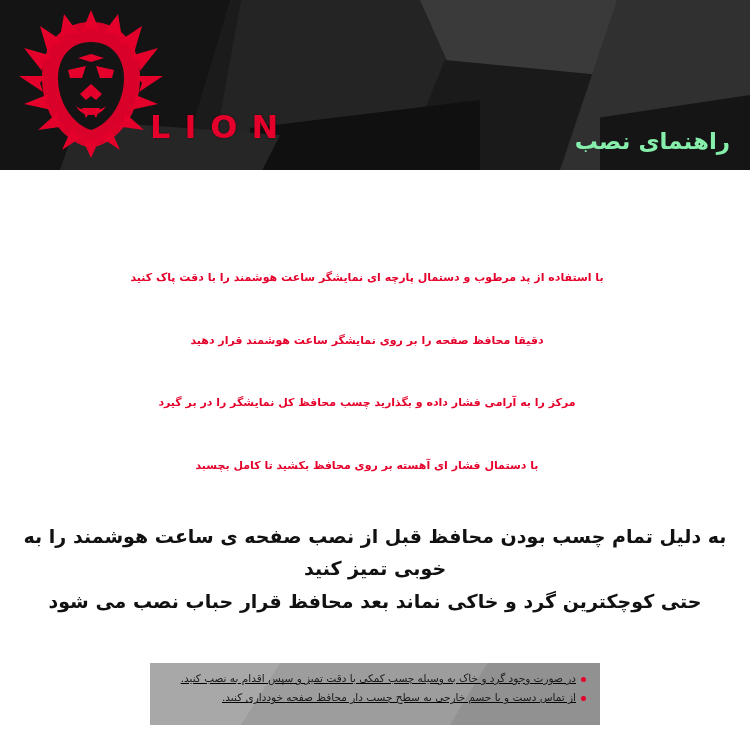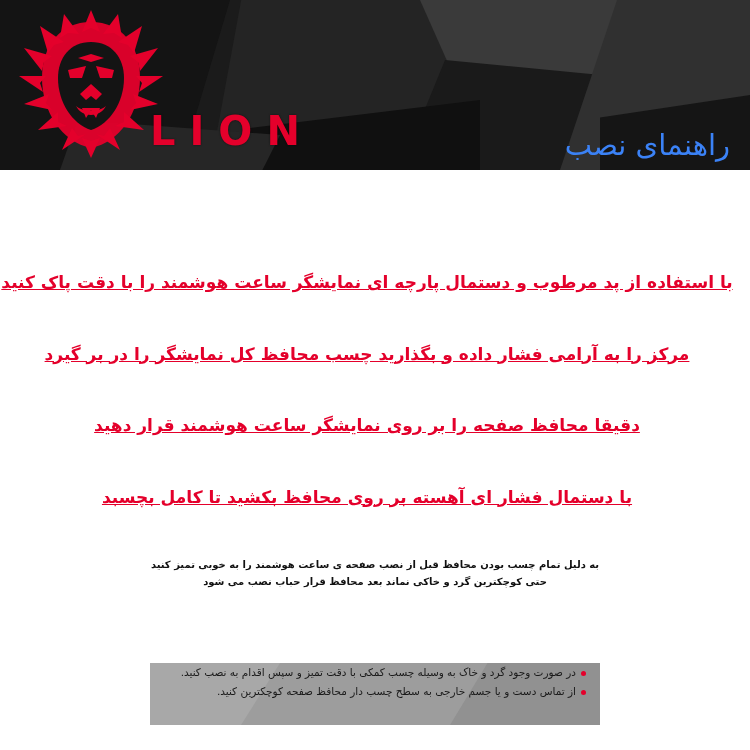--- a/index.html
+++ b/index.html
@@ -82,69 +82,68 @@
     position: absolute;
     left: 16px;
     top: 8px;
     width: 150px;
     height: 150px;
   }
   .brand-name {
     position: absolute;
     left: 150px;
     top: 108px;
-    font-size: 40px;
+    font-size: 32px;
     font-weight: bold;
     color: #e4002b;
     letter-spacing: 14px;
     font-family: "DejaVu Sans", "Liberation Sans", sans-serif;
     direction: ltr;
     text-shadow: 0 0 2px rgba(0,0,0,.6);
   }
 
   
   .badge-24 {
     position: absolute;
     right: 46px;
     top: 26px;
     width: 76px;
     height: 76px;
   }
   .header-title {
     position: absolute;
     right: 20px;
     top: 128px;
-    font-size: 29px;
-    color: #3b82f6;
-    font-weight: normal;
+    font-size: 23px;
+    color: #86efac;
+    font-weight: bold;
     direction: rtl;
   }
 
   
   .steps {
     position: absolute;
     top: 170px;
     right: 0;
     width: 750px;
     padding-top: 100px;
     box-sizing: border-box;
     text-align: center;
   }
   .step {
     color: #e4002b;
-    font-size: 17px;
+    font-size: 11px;
     font-weight: bold;
     line-height: 1.5;
     margin: 0 16px 46px 0;
     direction: rtl;
-    text-decoration: underline;
   }
   .note {
     color: #111111;
-    font-size: 10px;
+    font-size: 19px;
     font-weight: bold;
     line-height: 1.7;
     direction: rtl;
     margin-top: 10px;
   }
 
   
   .footer {
     position: absolute;
     left: 150px;
@@ -157,22 +156,23 @@
   .footer-facet {
     position: absolute;
     top: 0;
     height: 62px;
     background: #8a8a8a;
   }
   .ff1 { left: 0; width: 130px; clip-path: polygon(0 0, 100% 0, 70% 100%, 0 100%); background:#a8a8a8;}
   .ff2 { left: 300px; width: 150px; clip-path: polygon(25% 0, 100% 0, 100% 100%, 0 100%); background:#919191;}
   .footer-lines {
     position: relative;
-    padding: 0 14px 0 14px;
-    direction: rtl;
+    padding: 6px 14px 0 14px;
+    direction: rtl;
+    text-decoration: underline;
   }
   .footer-line {
     font-size: 10.5px;
     color: #1a1a1a;
     line-height: 1.85;
     white-space: nowrap;
   }
   .bullet {
     display: inline-block;
     width: 5px;
@@ -239,33 +239,33 @@
   </div>
 
   <div class="brand-name">LION</div>
 
 
   <div class="header-title">راهنمای نصب</div>
 </div>
 
 <div class="steps">
   <p class="step">با استفاده از پد مرطوب و دستمال پارچه ای نمایشگر ساعت هوشمند را با دقت پاک کنید</p>
+  <p class="step">دقیقا محافظ صفحه را بر روی نمایشگر ساعت هوشمند قرار دهید</p>
   <p class="step">مرکز را به آرامی فشار داده و بگذارید چسب محافظ کل نمایشگر را در بر گیرد</p>
-  <p class="step">دقیقا محافظ صفحه را بر روی نمایشگر ساعت هوشمند قرار دهید</p>
   <p class="step">با دستمال فشار ای آهسته بر روی محافظ بکشید تا کامل بچسبد</p>
   <div class="note">
     <div>به دلیل تمام چسب بودن محافظ  قبل از نصب صفحه ی ساعت هوشمند را به خوبی تمیز کنید</div>
     <div>حتی کوچکترین گرد و خاکی نماند بعد محافظ قرار حباب نصب می شود</div>
   </div>
 </div>
 
 <div class="footer">
   <div class="footer-facet ff1"></div>
   <div class="footer-facet ff2"></div>
   <div class="footer-lines">
     <div class="footer-line">
       <span class="bullet"></span><span>در صورت وجود گرد و خاک به وسیله چسب کمکی با دقت تمیز و سپس اقدام به نصب کنید.</span>
     </div>
     <div class="footer-line">
-      <span class="bullet"></span><span>از تماس دست و یا جسم خارجی به سطح چسب دار محافظ صفحه کوچکترین کنید.</span>
+      <span class="bullet"></span><span>از تماس دست و یا جسم خارجی به سطح چسب دار محافظ صفحه خودداری کنید.</span>
     </div>
   </div>
 </div>
 
 </body></html>

